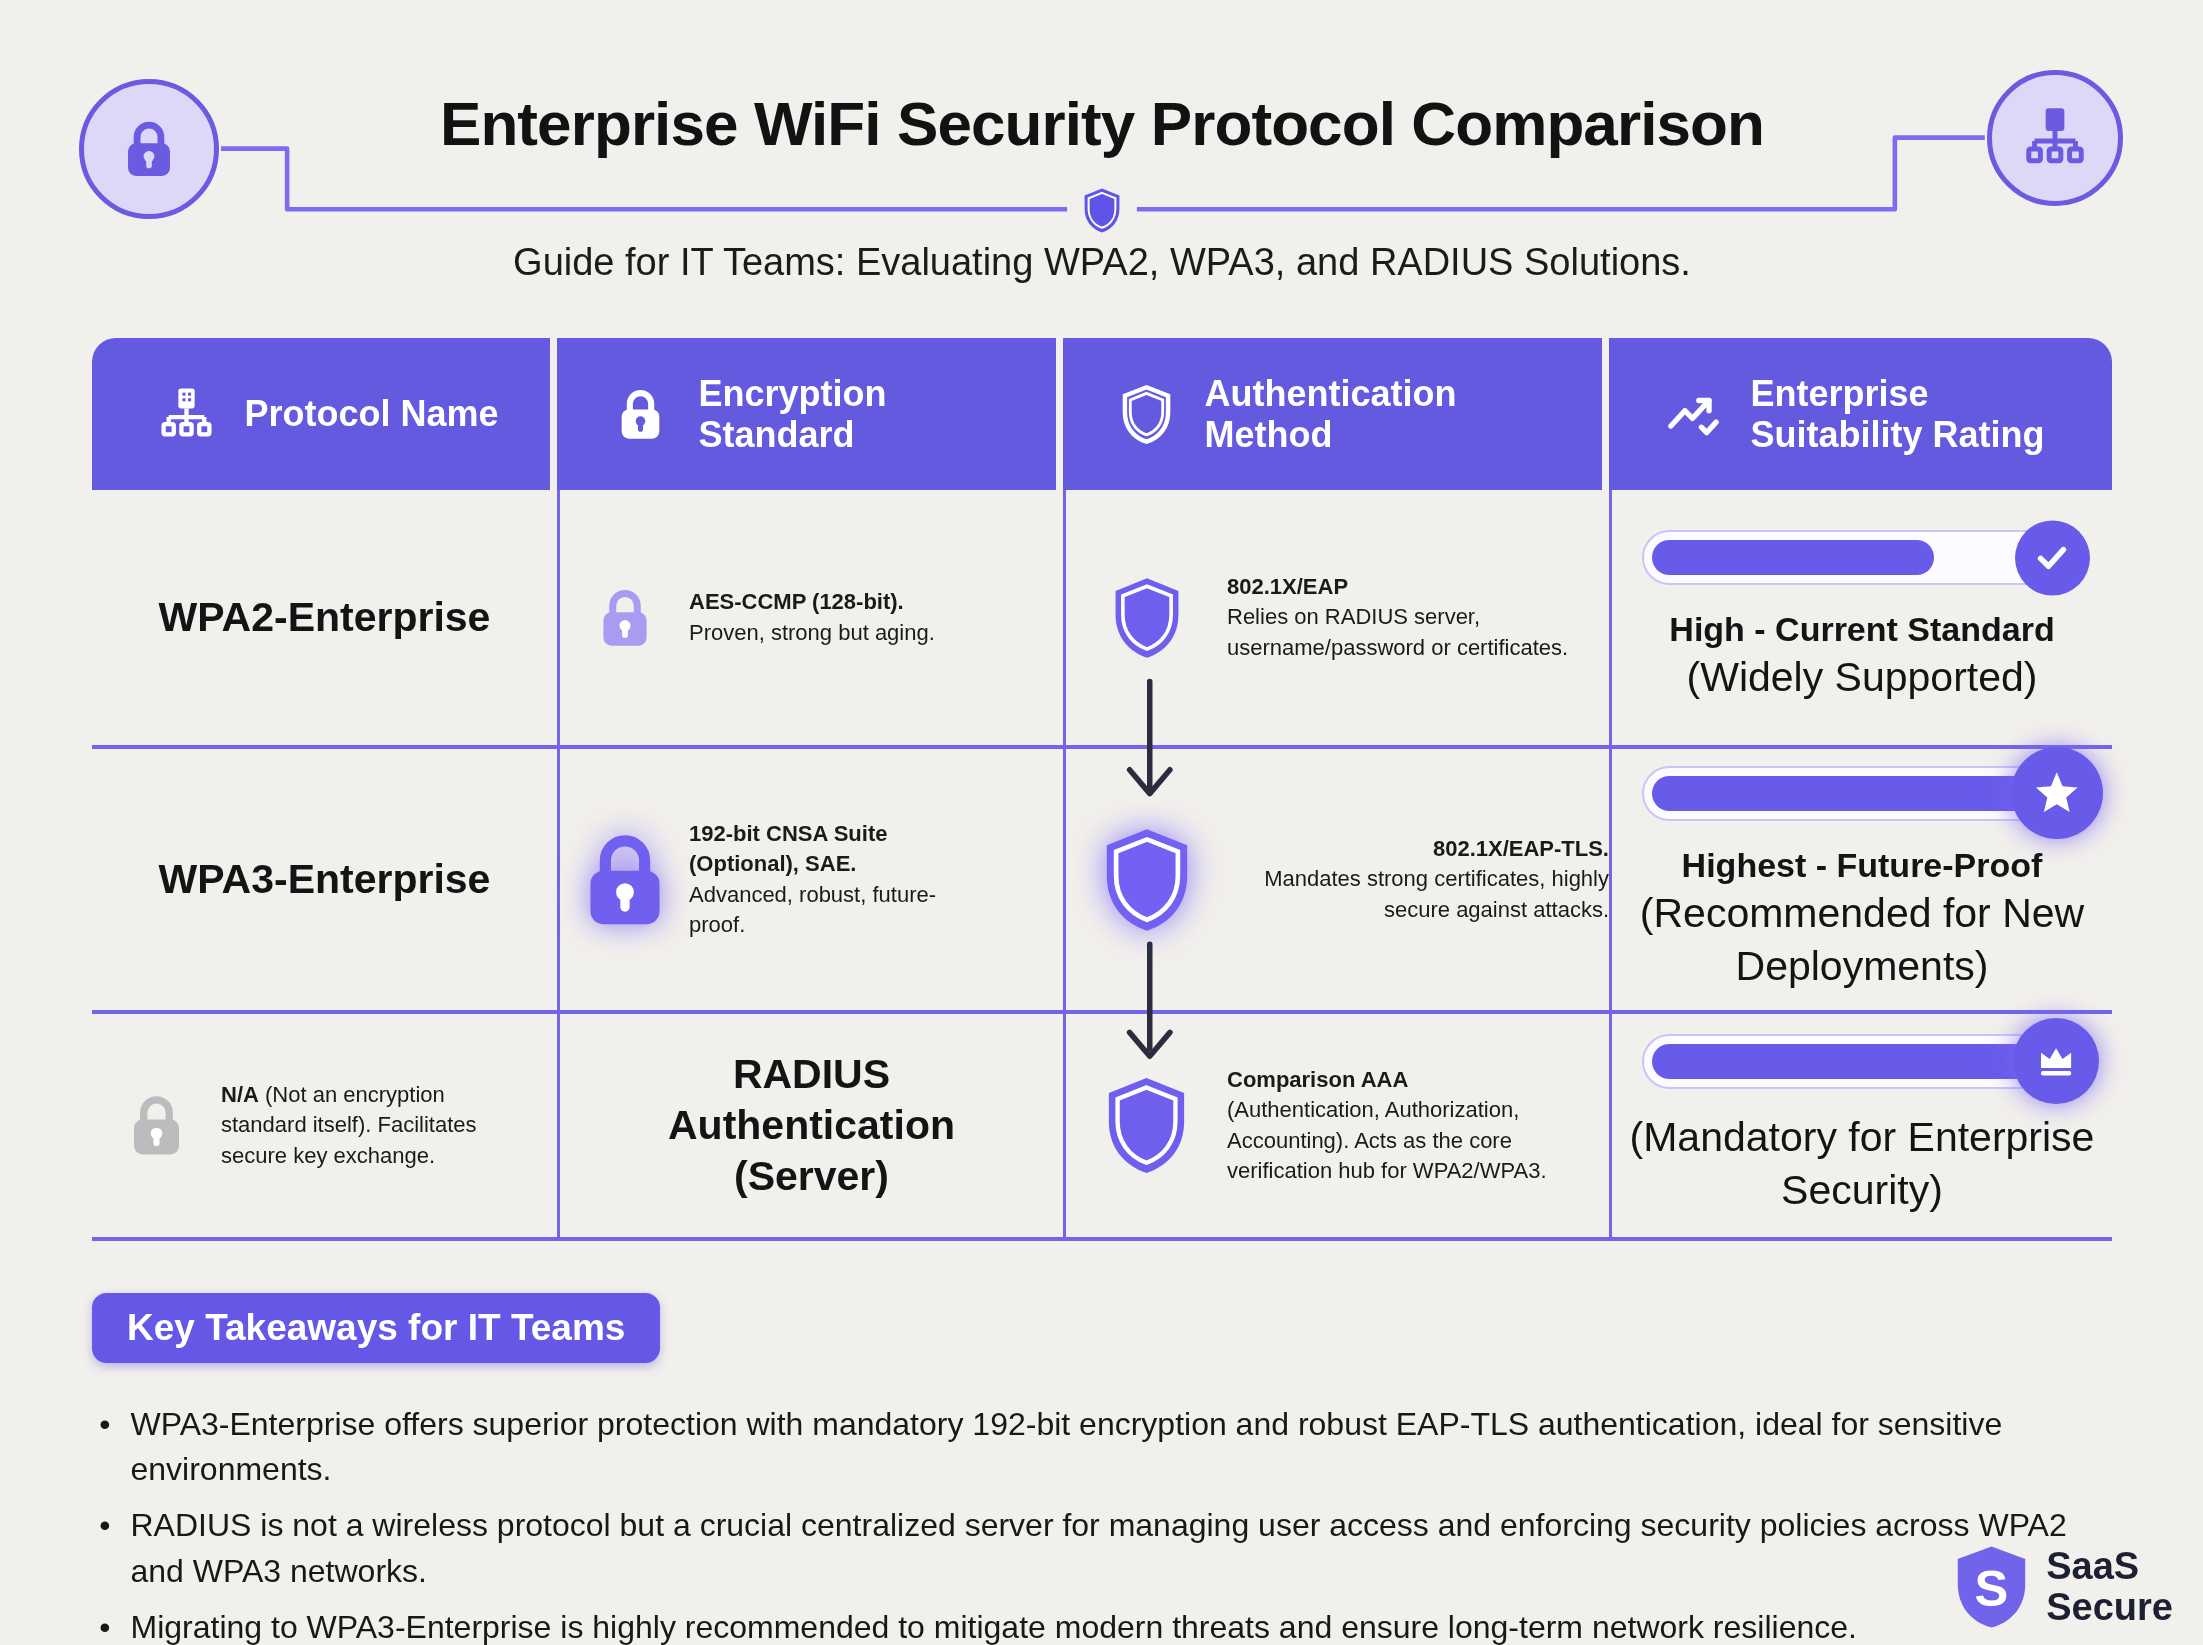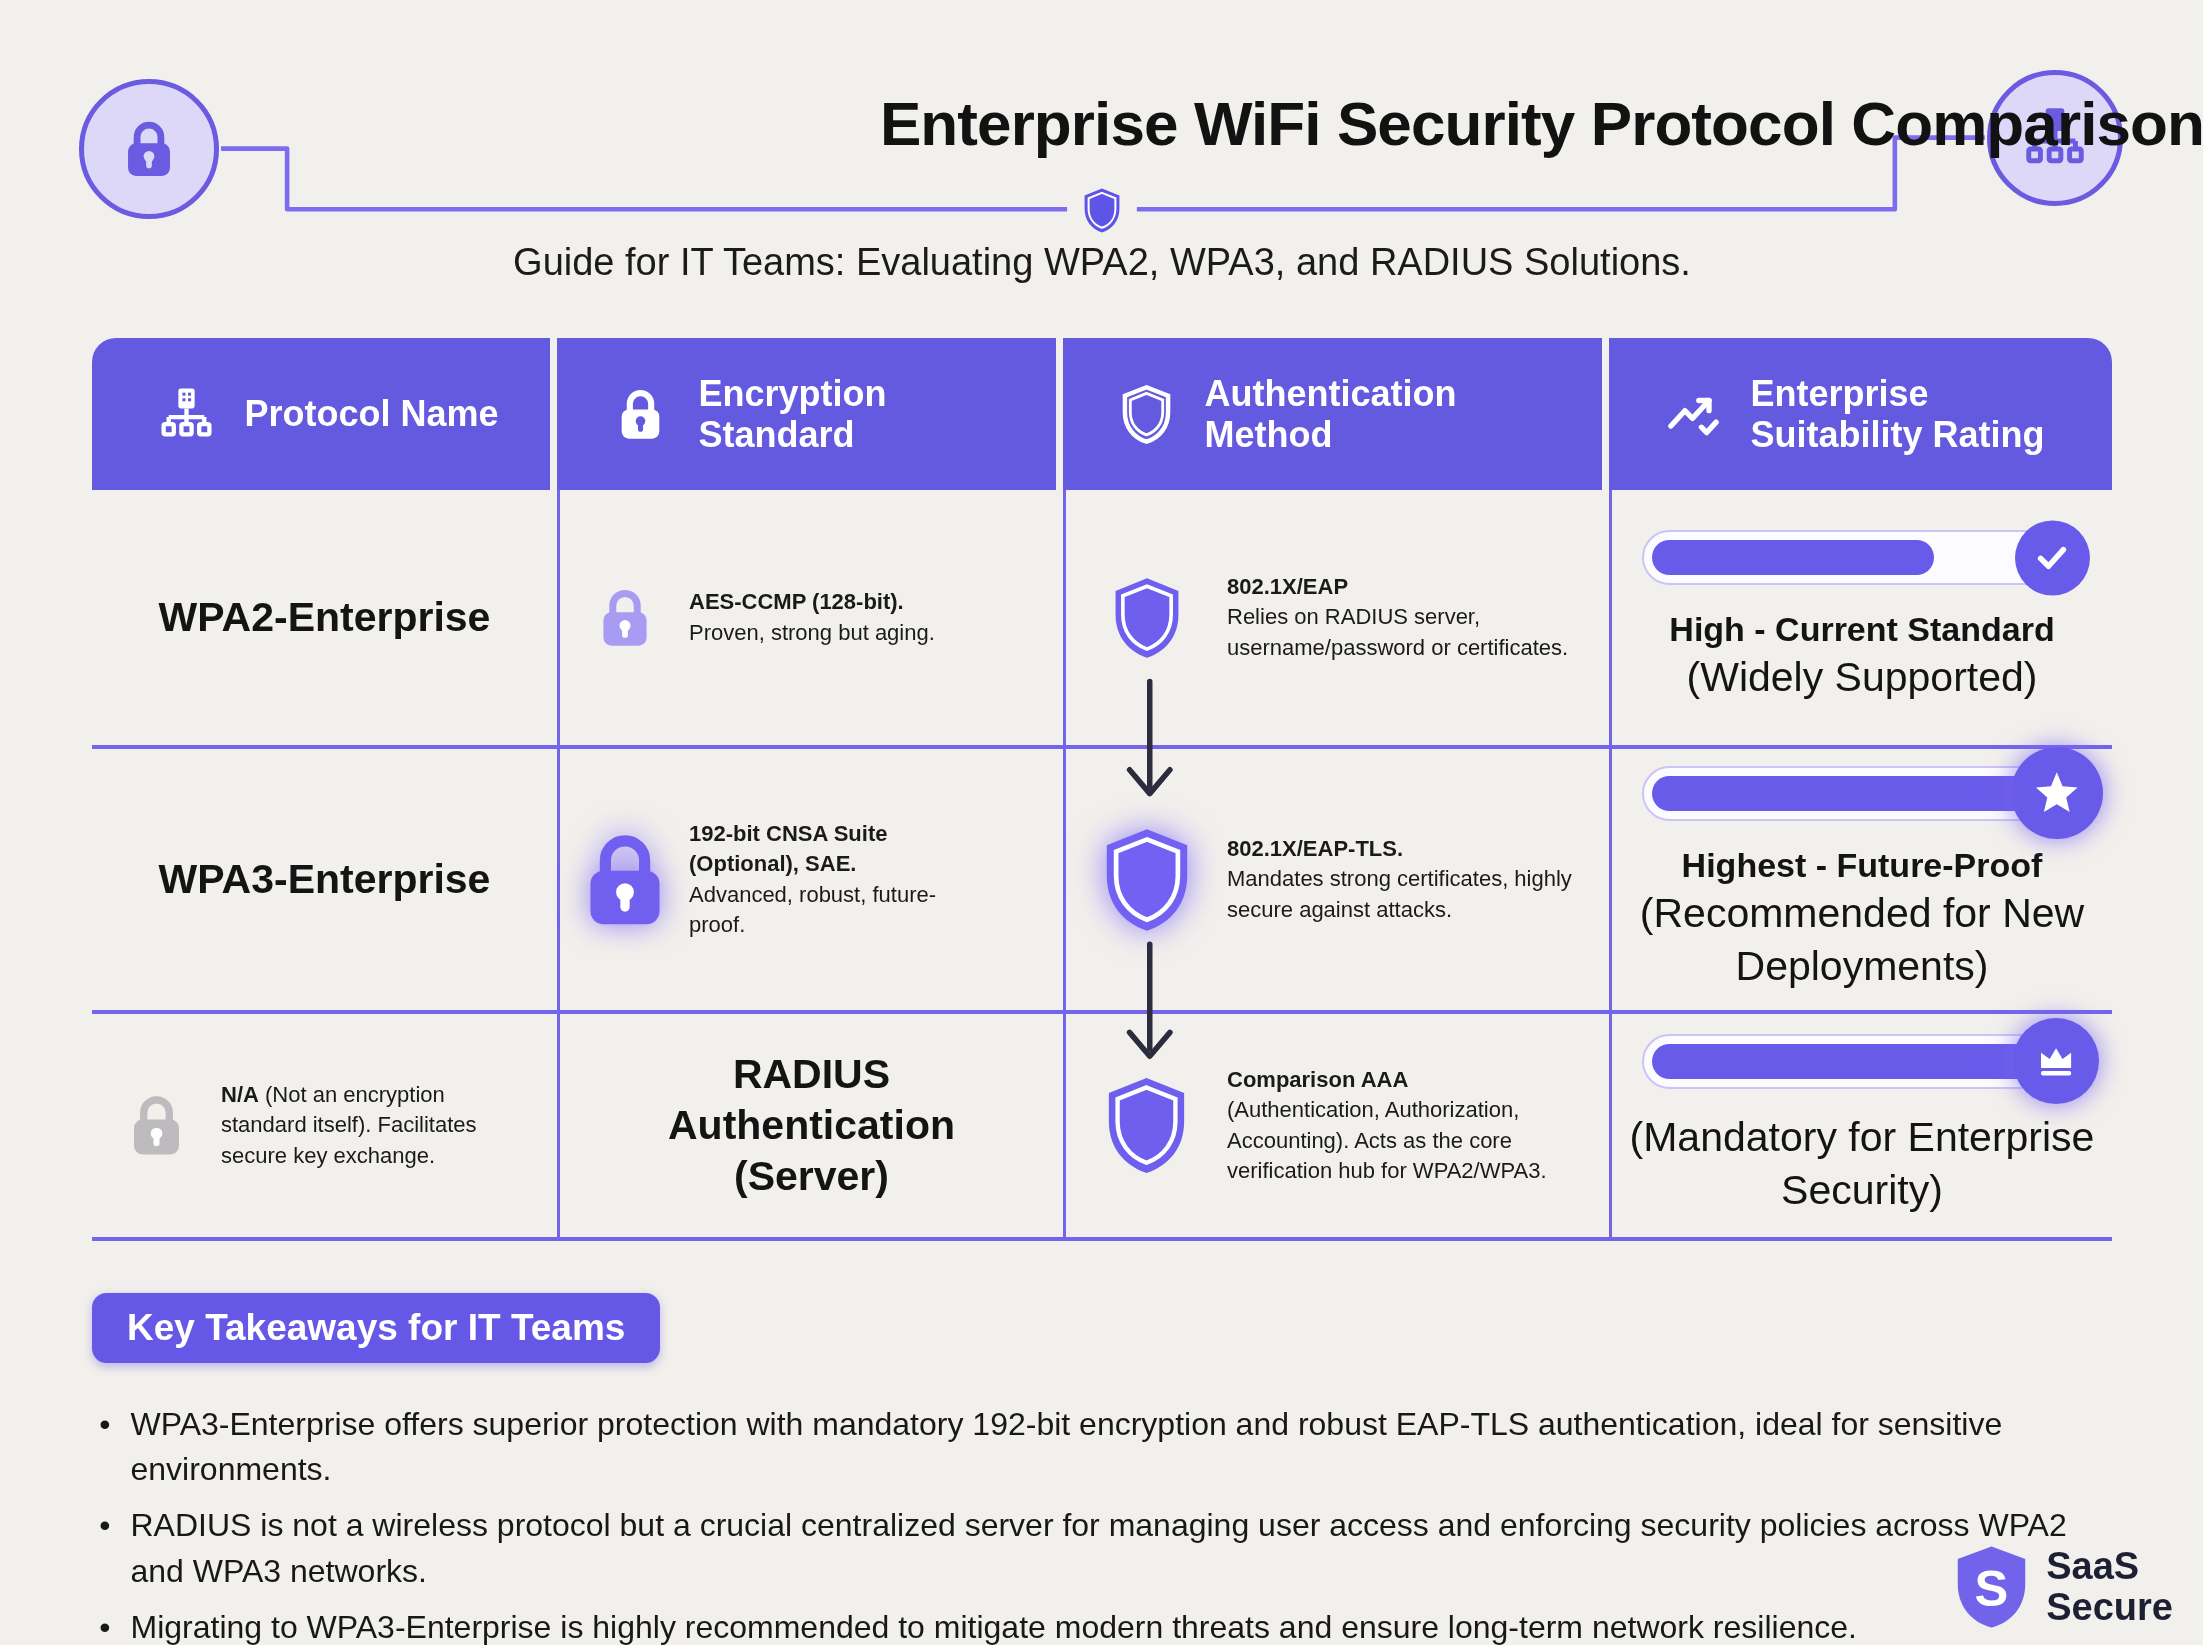--- a/index.html
+++ b/index.html
@@ -6,21 +6,21 @@
   .canvas{
     position:relative;width:2204px;height:1646px;background:#F2F0EC;
     font-family:"Liberation Sans","DejaVu Sans",sans-serif;color:#171717;overflow:hidden;
   }
   
   .hero-svg{position:absolute;left:0;top:0;pointer-events:none;}
   .hero-circle{position:absolute;border-radius:50%;background:#DDD8F8;border:5.5px solid #6A5BE0;
     display:flex;align-items:center;justify-content:center;box-sizing:border-box;color:#6A5BE0;}
   .circle-left{left:79px;top:79px;width:140px;height:140px;}
   .circle-right{left:1987px;top:70px;width:136px;height:136px;}
-  .page-title{position:absolute;left:0;top:88px;width:2204px;text-align:right;
+  .page-title{position:absolute;left:0;top:88px;width:2204px;text-align:center;
     font-size:62px;font-weight:700;letter-spacing:-0.9px;color:#121212;}
   .title-shield{position:absolute;left:1080px;top:184px;width:44px;height:53px;color:#5F54E8;}
   .page-subtitle{position:absolute;left:0;top:241px;width:2204px;text-align:center;
     font-size:38px;color:#1b1b1b;}
   
   .table{position:absolute;left:92px;top:338px;width:2020px;}
   .thead{display:grid;grid-template-columns:465px 506px 546px 503px;height:152px;border-radius:23px;}
   .th{background:#645AE0;color:#fff;display:flex;align-items:center;gap:27.5px;
     padding-left:53px;box-sizing:border-box;border-right:7.3px solid #F2F0EC;}
   .th:first-child{border-top-left-radius:24px;padding-left:64px;}
@@ -41,21 +41,21 @@
   .td-enc{grid-template-columns:129px 1fr;}
   .td-auth{grid-template-columns:161px 1fr;}
   .cell-icon{justify-self:center;display:flex;align-items:center;justify-content:center;}
   .cell-text{font-size:22px;line-height:1.38;color:#1a1a1a;margin:0;}
   .lead{font-weight:700;display:block;}
   .lead-inline .lead{display:inline;}
   .r0-enc .cell-text{max-width:367px;}
   .r1-enc .cell-text{max-width:289px;}
   .r2-enc .cell-text{max-width:308px;}
   .r0-auth .cell-text{max-width:404px;}
-  .r1-auth .cell-text{max-width:384px;}
+  .r1-auth .cell-text{max-width:384px;text-align:right;}
   .r2-auth .cell-text{max-width:409px;}
   .lock-sm{width:70px;height:70px;color:#A79CF2;}
   .lock-lg{width:112px;height:112px;color:#7160F0;filter:drop-shadow(0 0 14.7px rgba(122,100,245,.8));}
   .lock-gray{width:73px;height:73px;color:#BDBBBD;}
   .shield-sm{width:86px;height:86px;color:#6E5FEE;}
   .shield-lg{width:110px;height:110px;color:#7261F2;filter:drop-shadow(0 0 16.5px rgba(130,108,250,.85));}
   .shield-md{width:103px;height:103px;color:#6E5FEE;}
   
   .td-rating{flex-direction:column;justify-content:center;gap:22px;}
   .bar{position:relative;width:441px;height:55px;}

